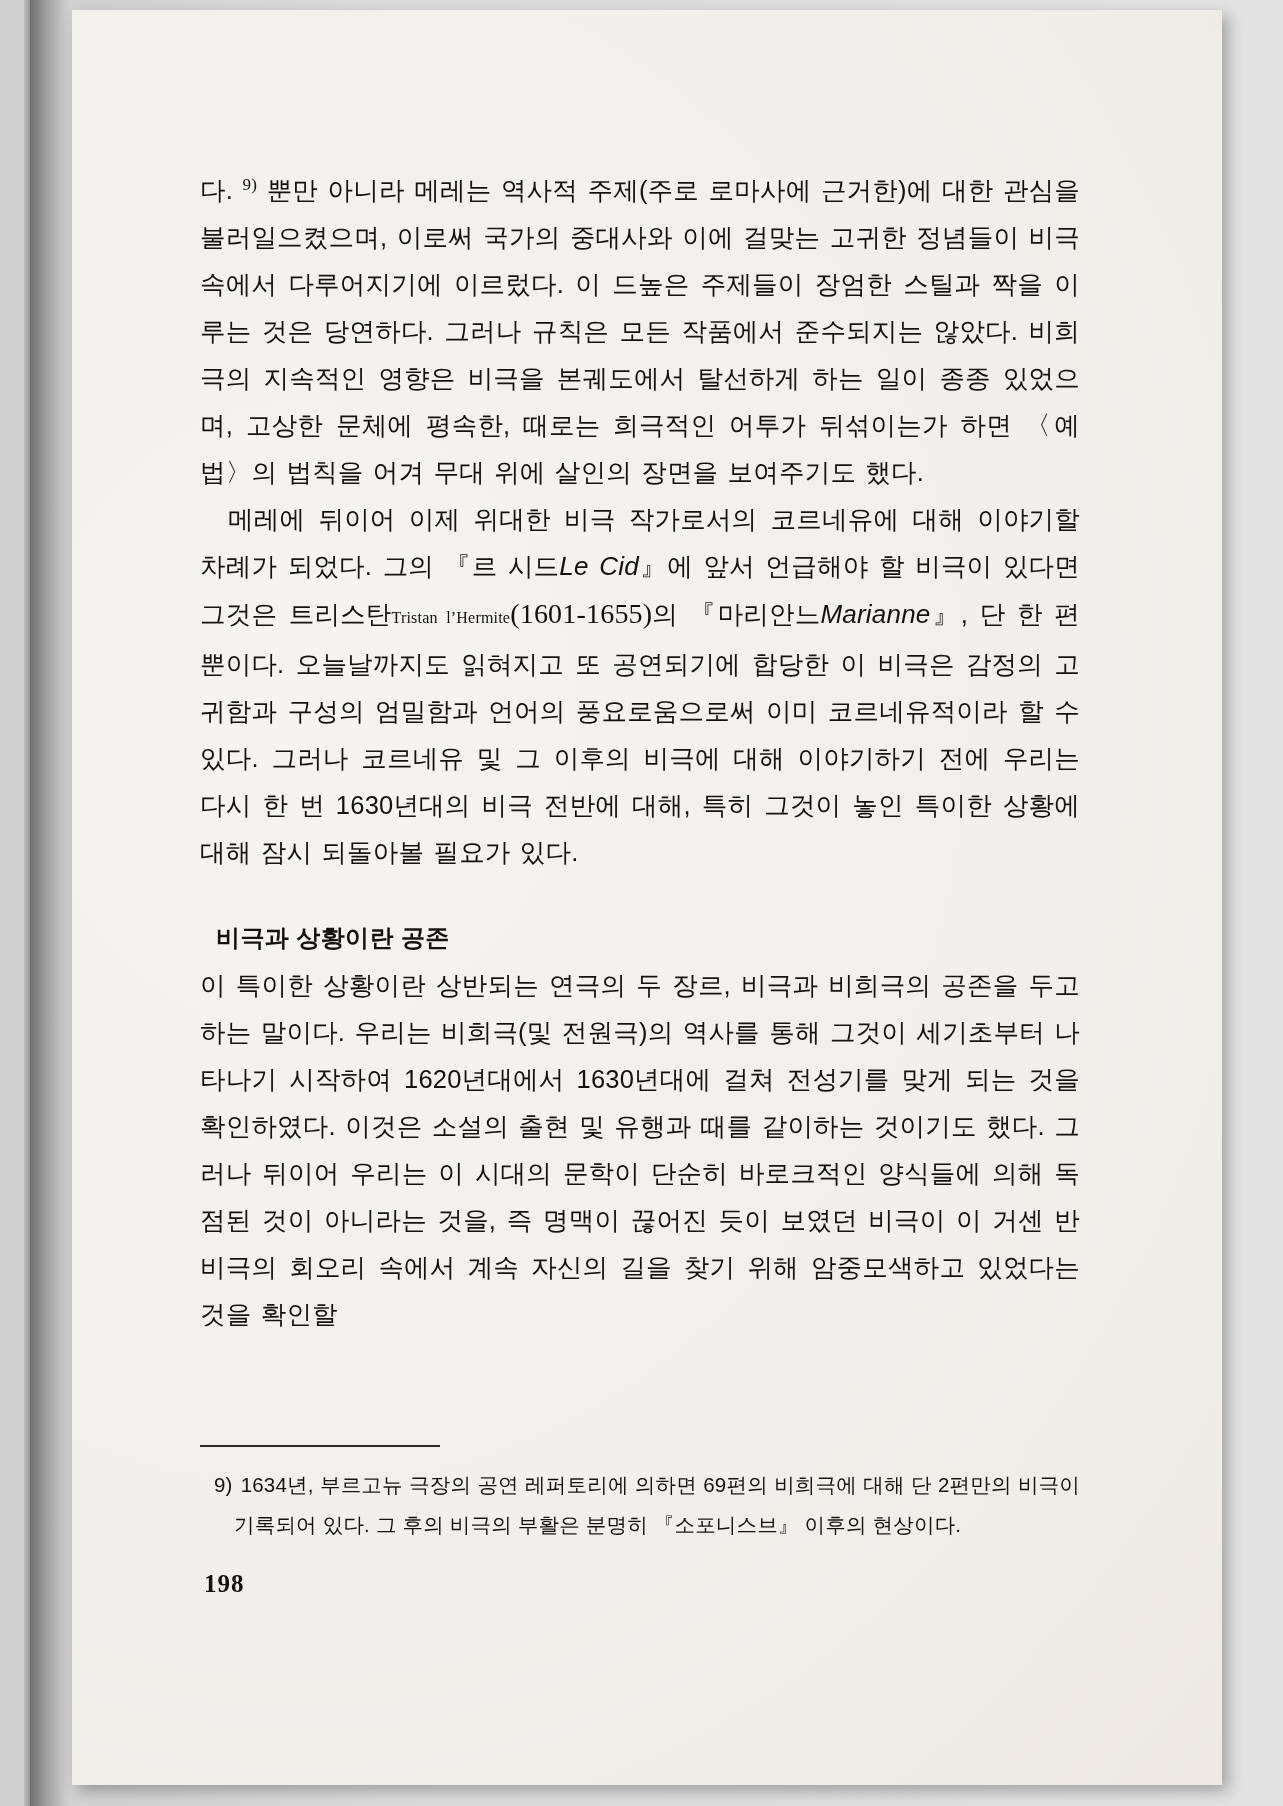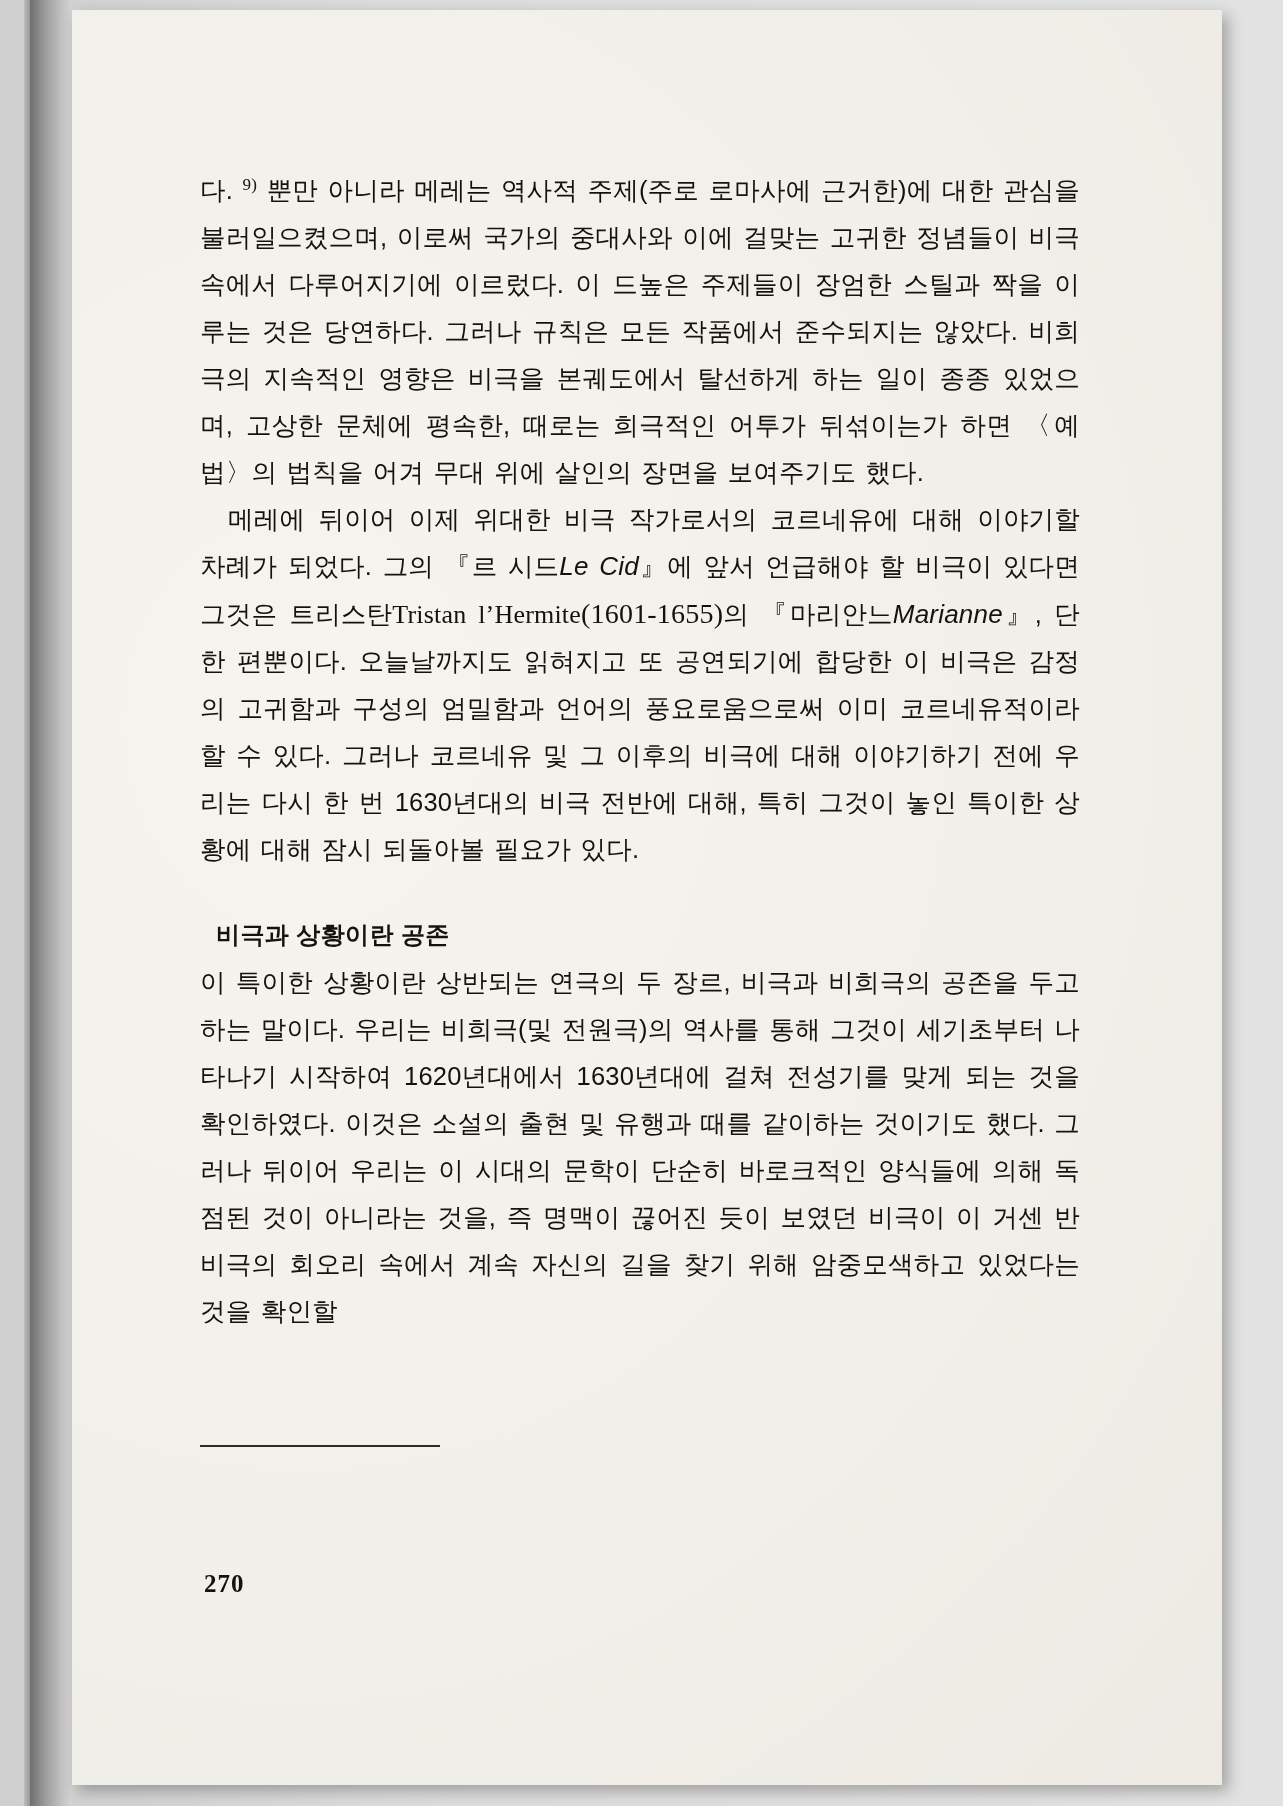--- a/index.html
+++ b/index.html
@@ -90,21 +90,21 @@
     letter-spacing: 0.4px;
   }
 
   .italic-latin {
     font-family: Liberation Sans, sans-serif;
     font-style: italic;
     font-size: 26px;
   }
   .roman-latin {
     font-family: "Liberation Serif", serif;
-    font-size: 26px;
+    font-size: 16px;
   }
   .small-dates {
     font-family: "Liberation Serif", serif;
     font-size: 28px;
   }
   .fn-marker {
     font-size: 17px;
     vertical-align: super;
     font-family: "Liberation Serif", serif;
   }
@@ -174,15 +174,20 @@
     <h2 class="section-head">비극과 상황이란 공존</h2>
 
     <p class="para">
       <span><span>이 특이한 상황이란 상반되는 연극의 두 장르, 비극과 비희극의 공존을 두고 하는 말이다. 우리는 비희극(및 전원극)의 역사를 통해 그것이 세기초부터 나타나기 시작하여 1620년대에서 1630년대에 걸쳐 전성기를 맞게 되는 것을 확인하였다. 이것은 소설의 출현 및 유행과 때를 같이하는 것이기도 했다. 그러나 뒤이어 우리는 이 시대의 문학이 단순히 바로크적인 양식들에 의해 독점된 것이 아니라는 것을, 즉 명맥이 끊어진 듯이 보였던 비극이 이 거센 반비극의 회오리 속에서 계속 자신의 길을 찾기 위해 암중모색하고 있었다는 것을 확인할</span></span>
     </p>
 
   </div>
 
   <div id="footnote-rule"></div>
 
+  <div id="footnote">
+    <span class="fn-body">
+      <span class="fn-num">9)</span><span>1634년, 부르고뉴 극장의 공연 레퍼토리에 의하면 69편의 비희극에 대해 단 2편만의 비극이 기록되어 있다. 그 후의 비극의 부활은 분명히 『소포니스브』 이후의 현상이다.</span>
+    </span>
+  </div>
 
-  <div id="page-number">270</div>
+  <div id="page-number">198</div>
 </div>
 
 </body></html>

